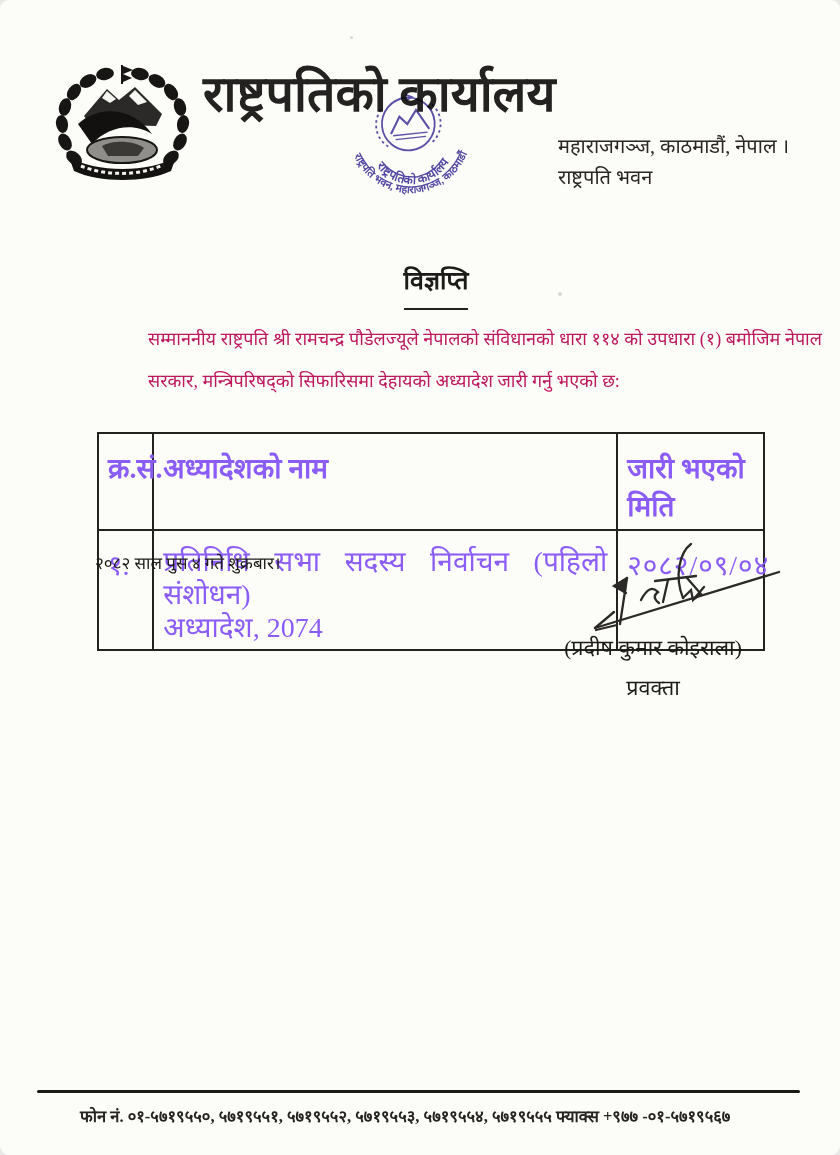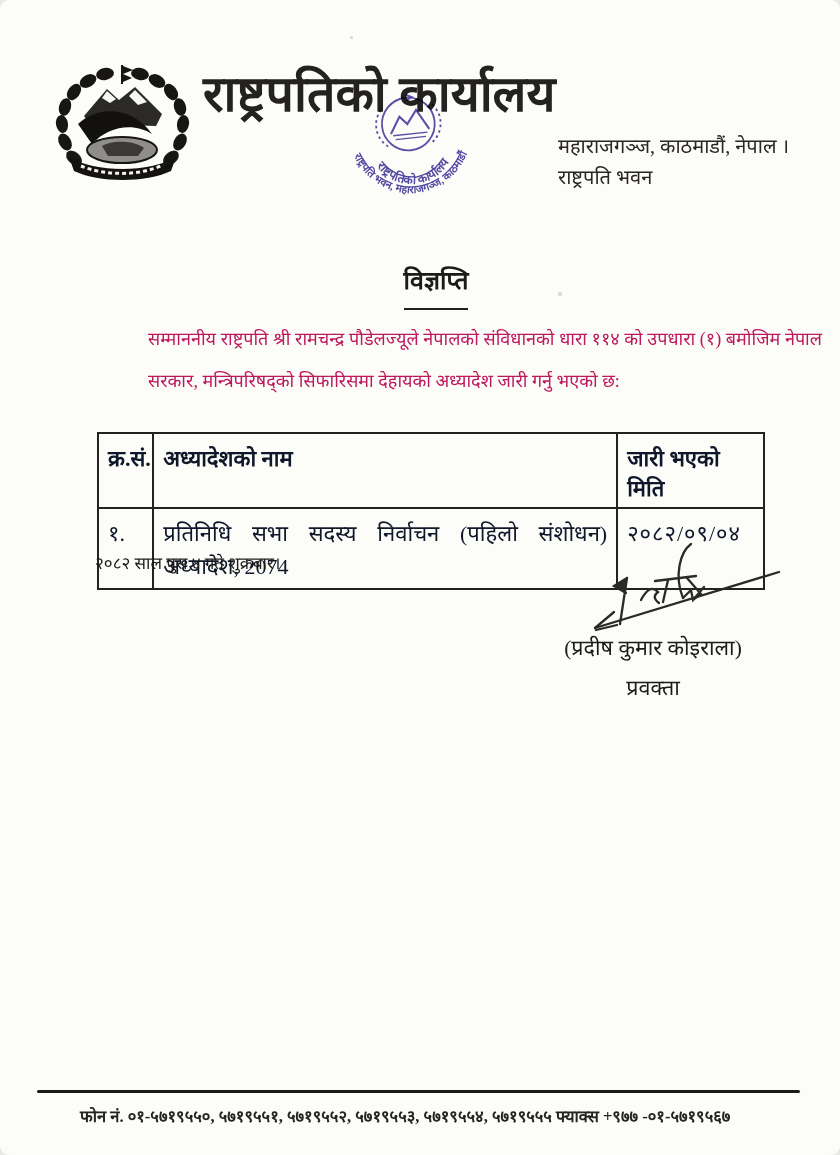--- a/index.html
+++ b/index.html
@@ -31,21 +31,21 @@
     left:100px;top:318px;width:674px;
     font-size:18px;line-height:42px;text-align:justify;color:#be185d;margin-left:48px;
   }
   
   table.ordinance{
     position:absolute;left:97px;top:432px;width:668px;
     border-collapse:collapse;table-layout:fixed;
   }
   table.ordinance th,table.ordinance td{
     border:2px solid #24221f;vertical-align:top;
-    font-size:22px;padding:8px 9px 5px 9px;color:#0f172a;
+    font-size:28px;padding:14px 9px 5px 9px;color:#8b5cf6;
   }
   table.ordinance th{text-align:left;font-weight:700;}
   .col-sn{width:52px;}
   .col-name{width:436px;}
   .col-date{width:138px;}
   td.name-cell{font-size:22px;line-height:33px;}
   .just-line{text-align:justify;text-align-last:justify;}
   td.date-cell{font-size:22px;letter-spacing:1px;margin-left:28px;}
   
   .date-line-1{left:95px;top:551px;font-size:17px;}

